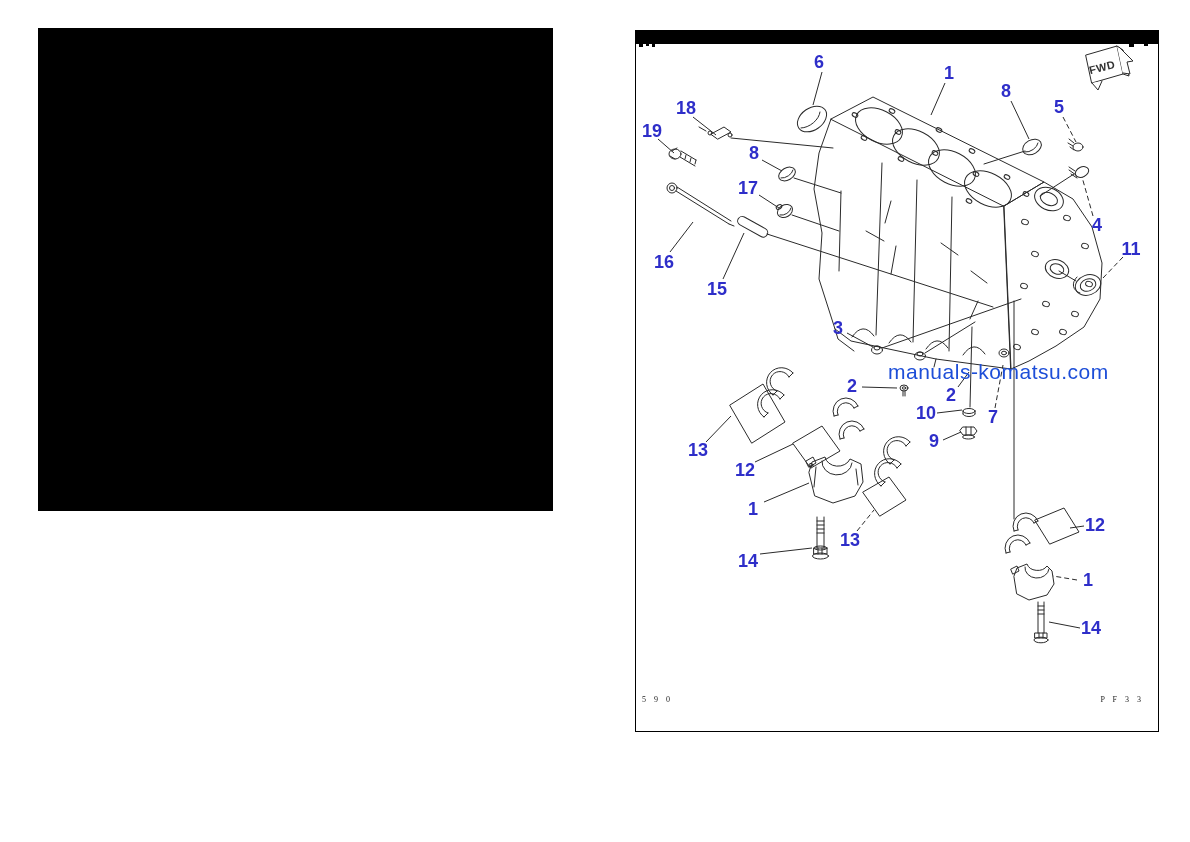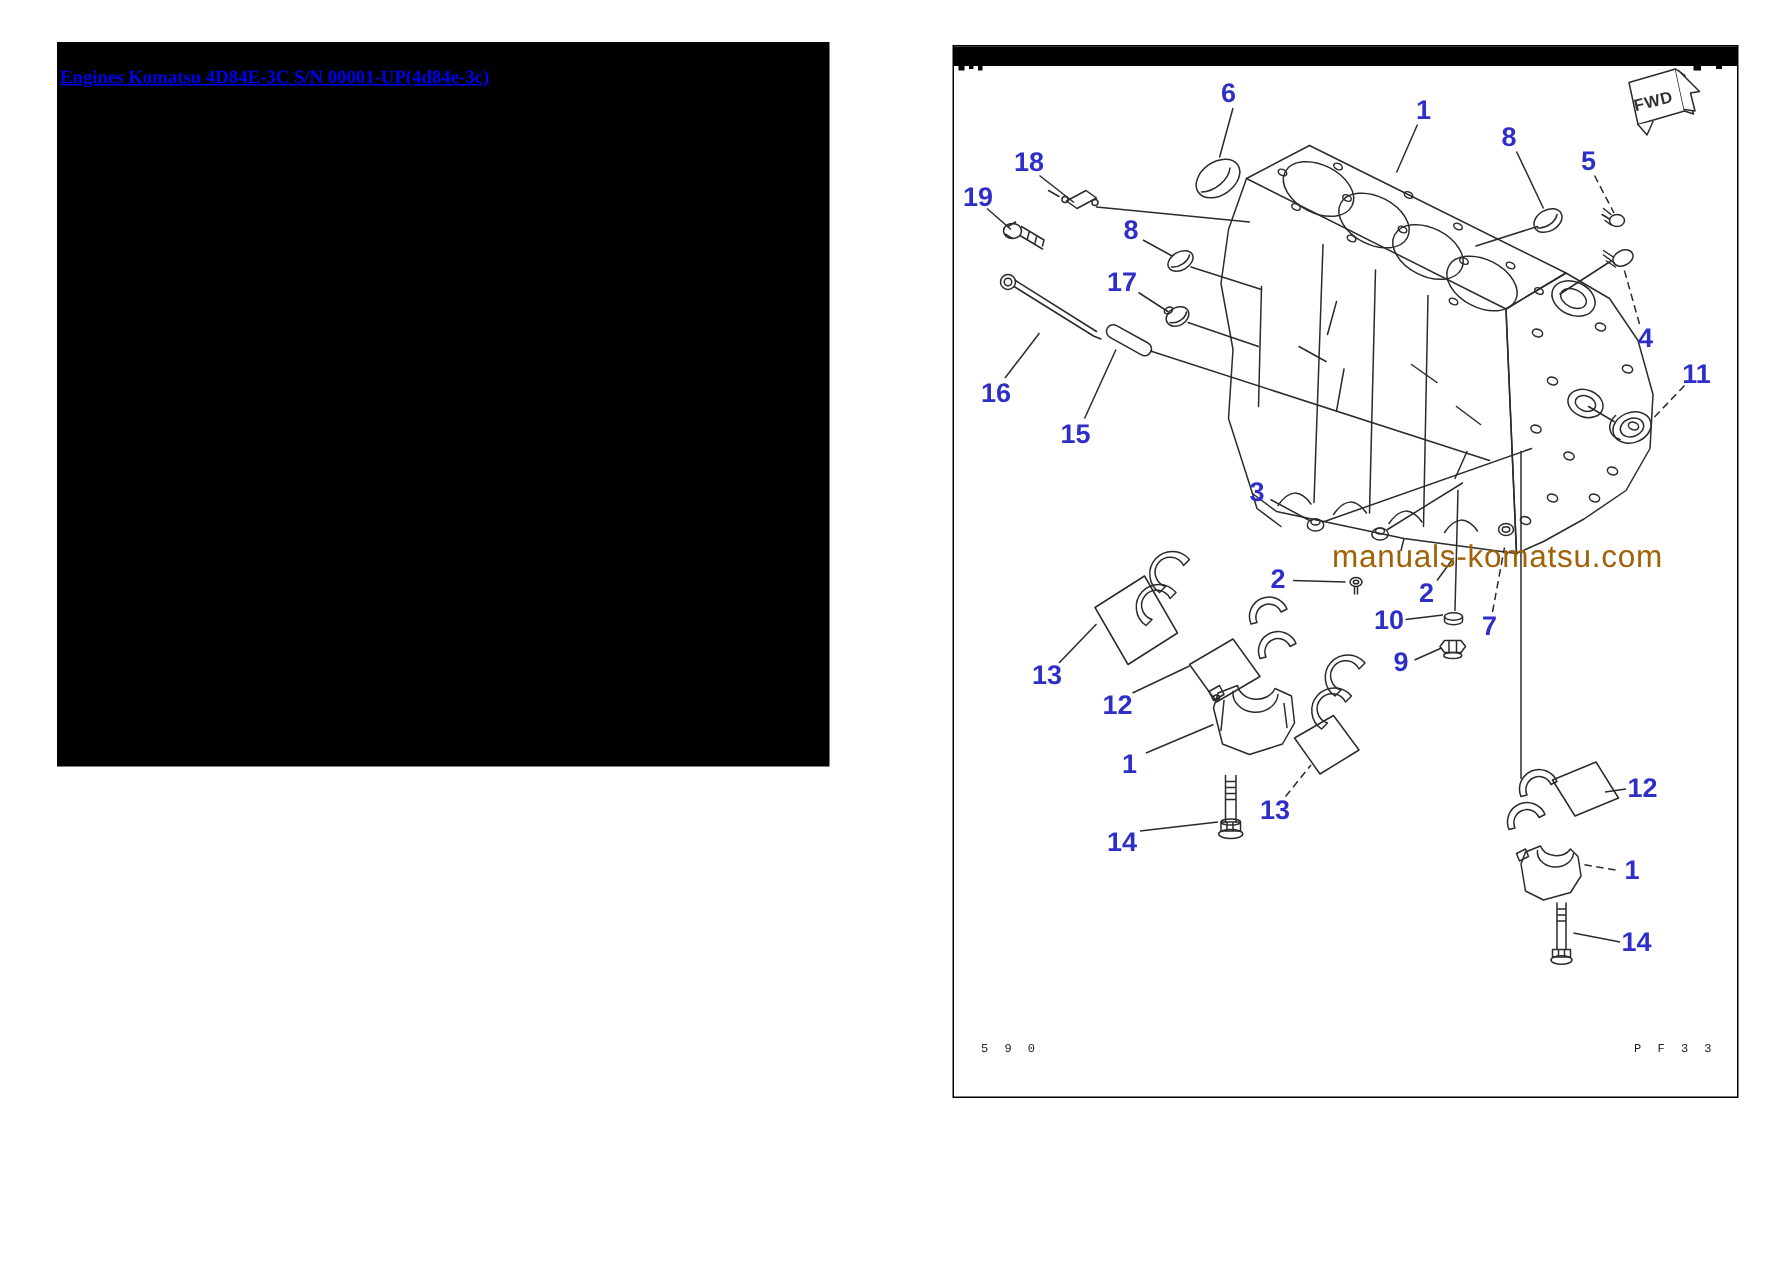--- a/index.html
+++ b/index.html
@@ -13,33 +13,32 @@
     border:1px solid #000;background:#fff;}
   .diagram .topbar{position:absolute;left:0;top:0;width:100%;height:13px;background:#000;}
   .tick{position:absolute;background:#000;}
   .t1{left:3px;top:13px;width:4px;height:3px;}
   .t2{left:10px;top:13px;width:3px;height:2px;}
   .t3{left:16px;top:13px;width:3px;height:3px;}
   .t4{right:24px;top:13px;width:5px;height:3px;}
   .t5{right:10px;top:13px;width:4px;height:2px;}
   .diagram svg{position:absolute;left:0;top:0;}
   .watermark{position:absolute;left:252px;top:329px;z-index:4;
-    font-size:21px;color:#a16207;letter-spacing:.5px;white-space:nowrap;}
-  .pagecode{position:absolute;top:664px;font-family:Liberation Mono, monospace;
-    font-size:8px;letter-spacing:3px;color:#222;white-space:nowrap;margin-left:12px;}
+    font-size:21px;color:#1d4ed8;letter-spacing:.5px;white-space:nowrap;}
+  .pagecode{position:absolute;top:664px;font-family:Liberation Serif, serif;
+    font-size:8px;letter-spacing:3px;color:#222;white-space:nowrap;}
   .pc-left{left:6px;}
   .pc-right{right:14px;}
 </style>
 </head>
 <body style="--link-color: #0000f0;">
 
 <div class="page">
 
   <div class="black-panel"></div>
-  <a class="engine-link" href="#">Engines Komatsu 4D84E-3C S/N 00001-UP(4d84e-3c)</a>
 
   <div class="diagram">
     <div class="topbar"></div>
     <div class="tick t1"></div>
     <div class="tick t2"></div>
     <div class="tick t3"></div>
     <div class="tick t4"></div>
     <div class="tick t5"></div>
 
     <svg width="522" height="700" viewBox="0 0 522 700">

